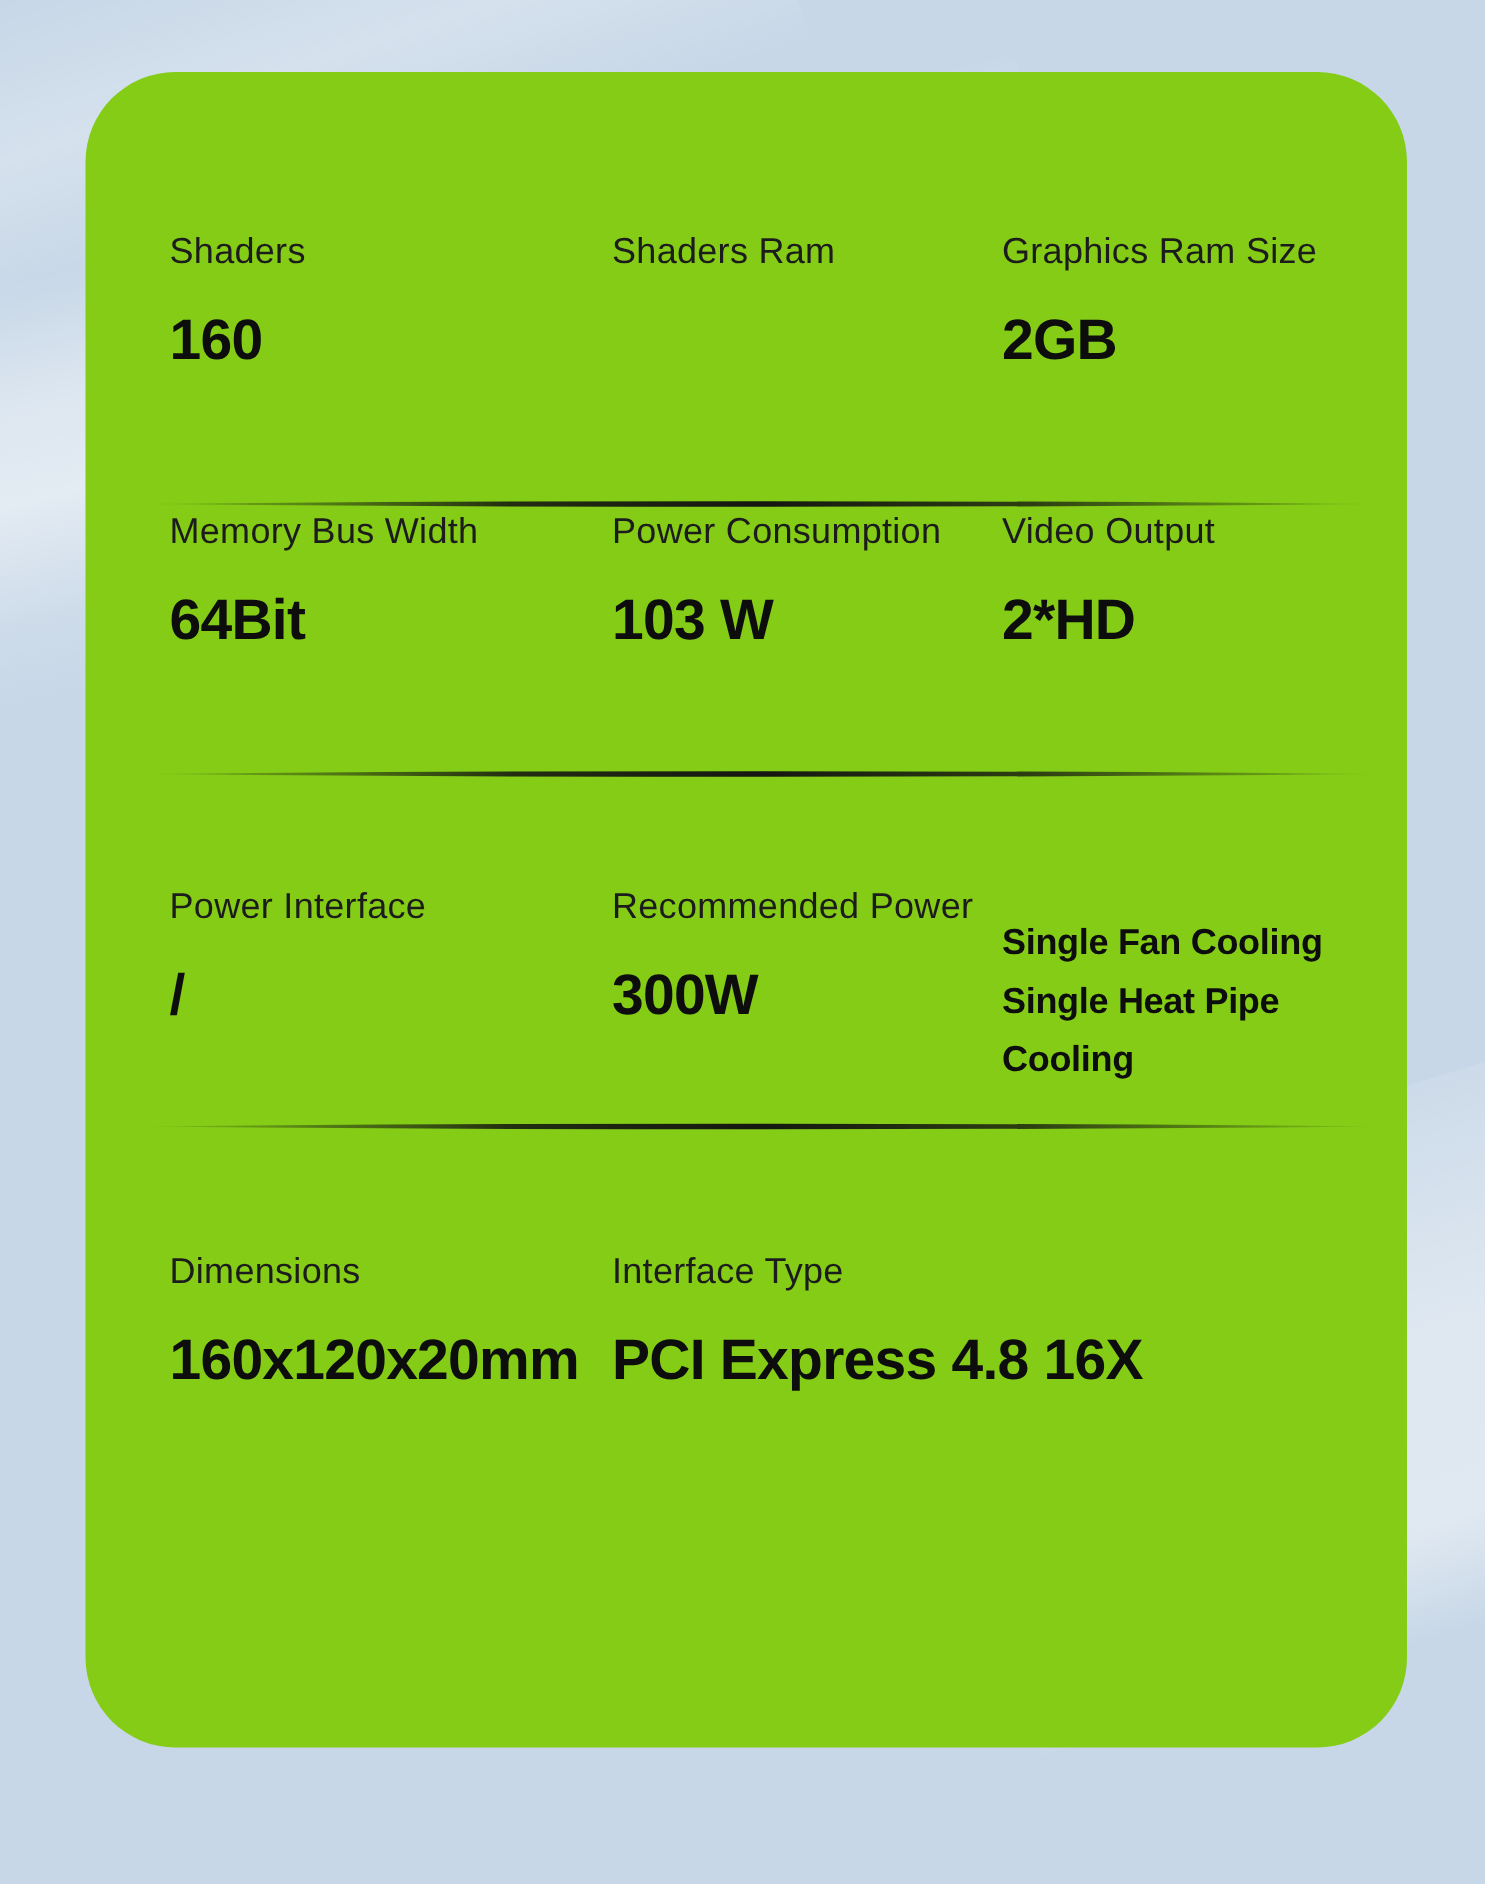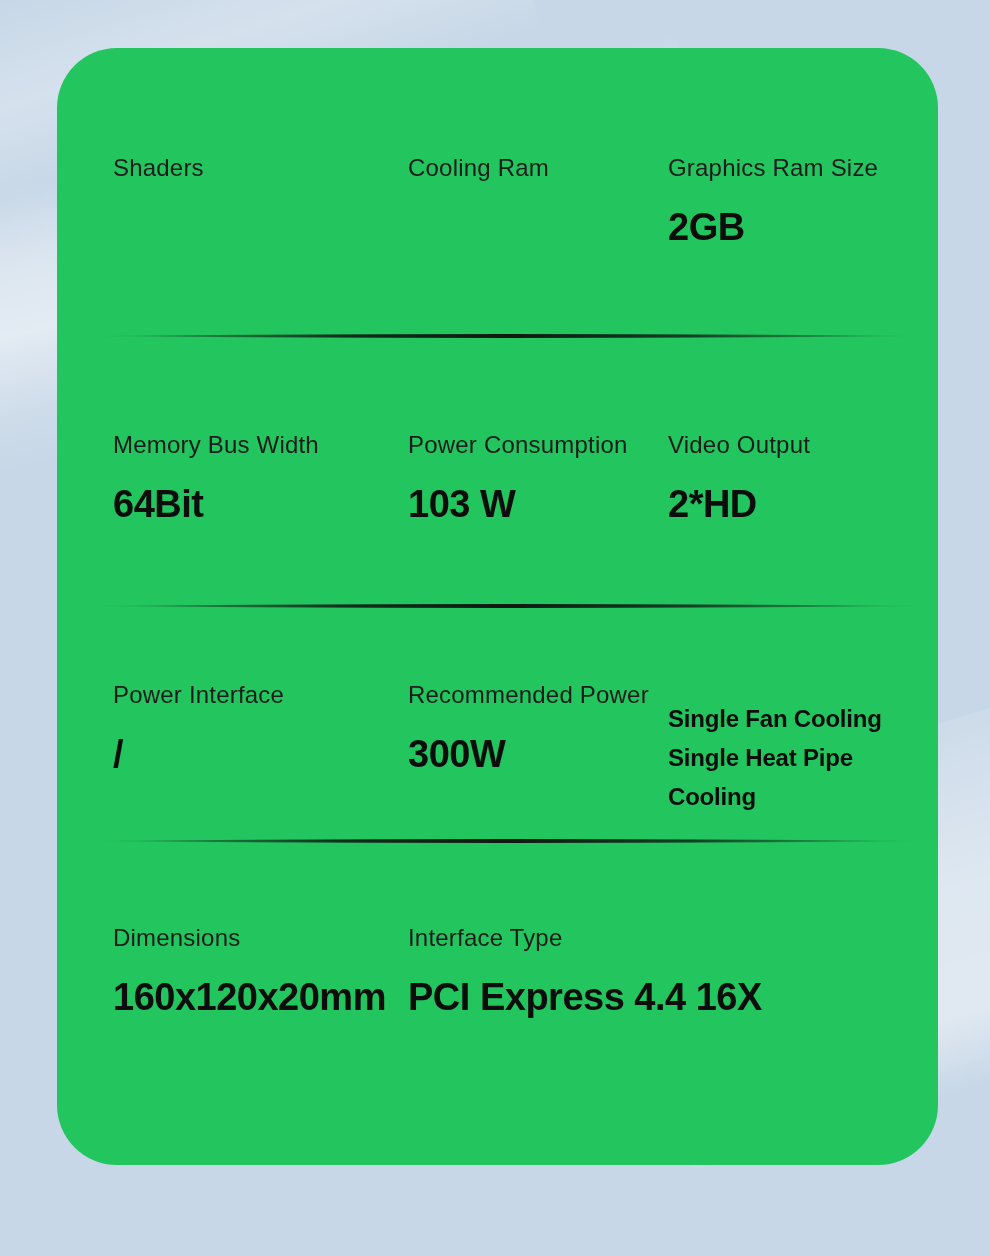--- a/index.html
+++ b/index.html
@@ -41,21 +41,21 @@
     background: linear-gradient(to bottom,
       rgba(255,255,255,0) 20%,
       rgba(255,255,255,0.25) 60%,
       rgba(255,255,255,0) 95%);
   }
 
   .card {
     position: absolute;
     left: 57px; top: 48px;
     width: 881px; height: 1117px;
-    background: #22c55e;
+    background: #84cc16;
     border-radius: 60px;
     padding: 104px 16px 0 56px;
     z-index: 1;
   }
 
   .row {
     display: grid;
     grid-template-columns: 295px 260px 1fr;
     align-items: start;
   }
@@ -85,21 +85,21 @@
     letter-spacing: -0.2px;
   }
 
   .divider {
     display: block;
     margin-left: -20px;
     width: 830px;
     height: 6px;
   }
   .d1 { margin-top: 83px; }
-  .r2 { margin-top: 90px; }
+  .r2 { }
   .d2 { margin-top: 76px; }
   .r3 { margin-top: 70px; }
   .d3 { margin-top: 22px; }
   .r4 { margin-top: 78px; }
 </style>
 </head>
 <body>
 
 <div class="streak streak-a"></div>
 <div class="streak streak-b"></div>
@@ -117,23 +117,24 @@
       <stop offset="1" stop-color="#111111" stop-opacity="0"></stop>
     </linearGradient>
   </defs>
 </svg>
 
 <div class="card">
 
   <div class="row r1">
     <div class="cell">
       <div class="label">Shaders</div>
+      <div class="value">160</div>
     </div>
     <div class="cell">
-      <div class="label">Cooling Ram</div>
+      <div class="label">Shaders Ram</div>
     </div>
     <div class="cell">
       <div class="label">Graphics Ram Size</div>
       <div class="value">2GB</div>
     </div>
   </div>
 
   <svg class="divider d1" viewBox="0 0 830 6" preserveAspectRatio="none">
     <path d="M0,3 Q415,-0.8 830,3 Q415,6.8 0,3 Z" fill="url(#dg)"></path>
   </svg>
@@ -179,18 +180,18 @@
     <path d="M0,3 Q415,-0.8 830,3 Q415,6.8 0,3 Z" fill="url(#dg)"></path>
   </svg>
 
   <div class="row r4">
     <div class="cell">
       <div class="label">Dimensions</div>
       <div class="value">160x120x20mm</div>
     </div>
     <div class="cell">
       <div class="label">Interface Type</div>
-      <div class="value">PCI Express 4.4 16X</div>
+      <div class="value">PCI Express 4.8 16X</div>
     </div>
     <div class="cell"></div>
   </div>
 
 </div>
 
 </body></html>

